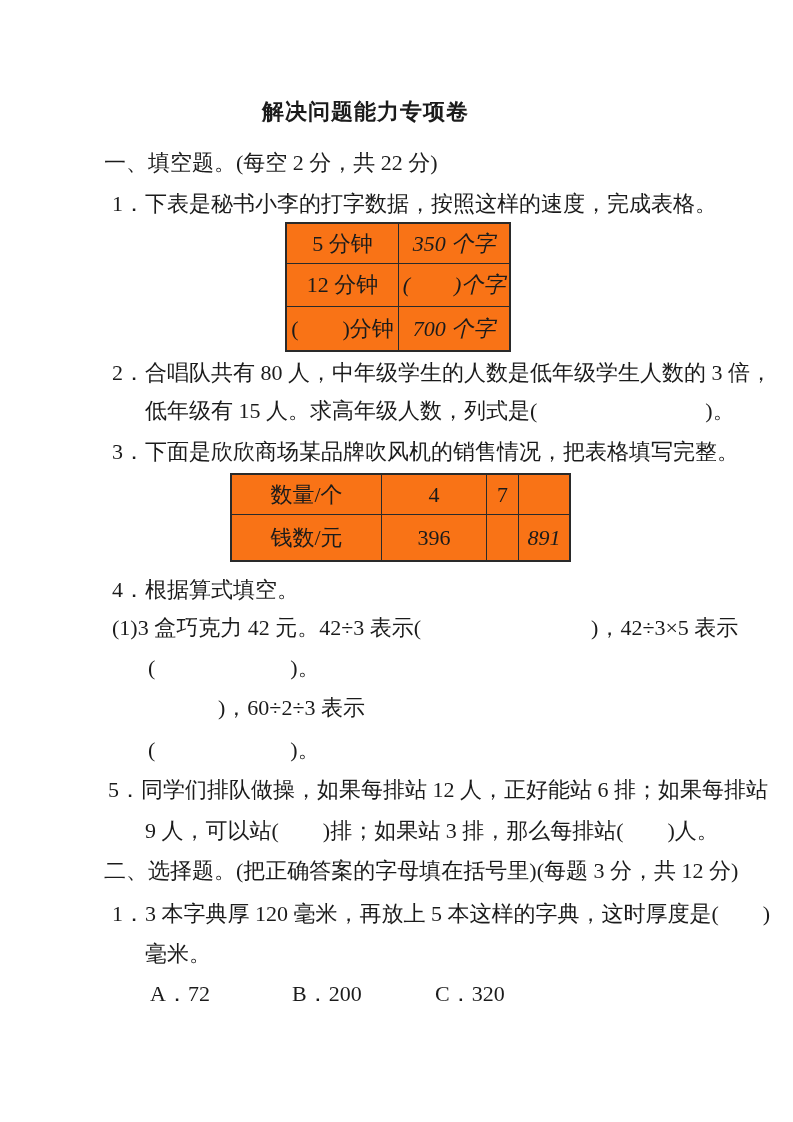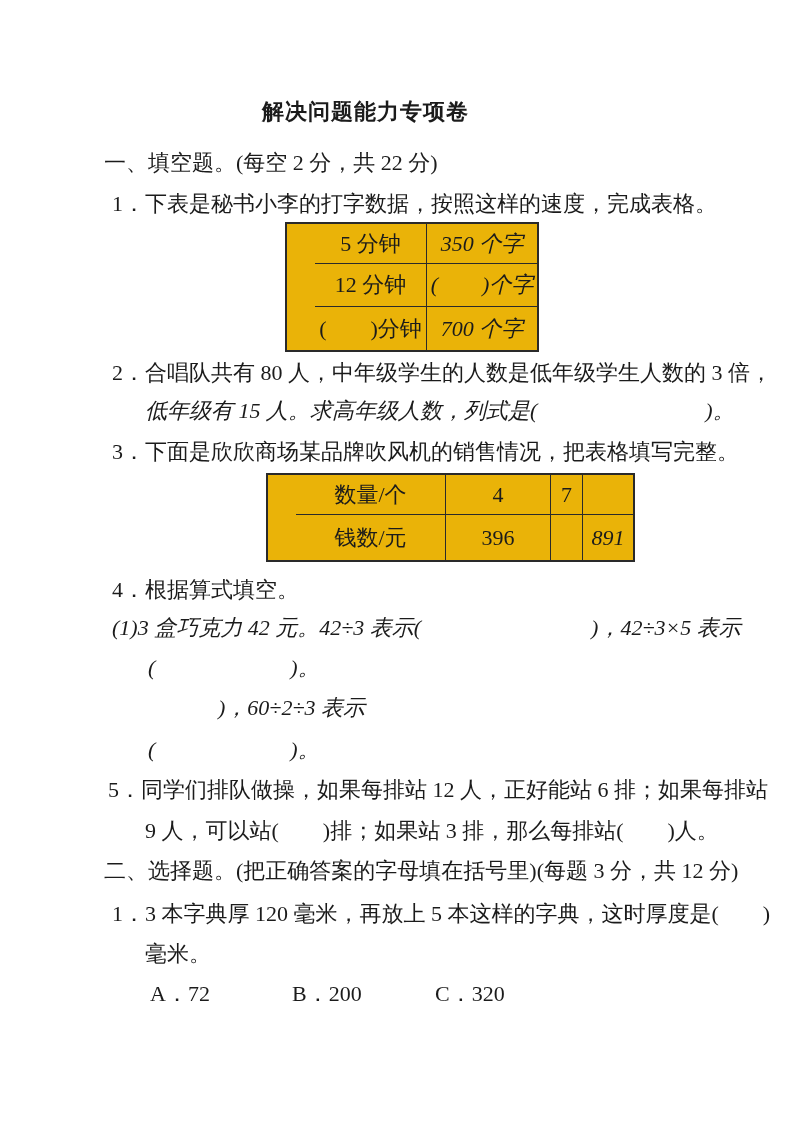--- a/index.html
+++ b/index.html
@@ -17,44 +17,42 @@
     line-height:30px;
     white-space:pre;
   }
   .title{
     left:0;top:97px;width:731px;
     text-align:center;
     font-size:22px;
     font-weight:bold;
     letter-spacing:1px;
   }
-  .flexline{display:flex;font-style:italic;}
+  .flexline{display:flex;}
   .gap{display:inline-block;}
   .gap-q2{width:168px;}
   .gap-q4a{width:118px;}
   .gap-q4b{width:135px;}
   .gap-q4c{width:106px;}
   
   .grid-table{
     position:absolute;
     display:grid;
     border:2px solid #2a2a2a;
-    background:#eab308;
-    padding-left:28px;
+    background:#f97316;
   }
   .t1{
     left:285px;top:222px;
     grid-template-columns:112px 110px;
     grid-template-rows:40px 43px 43px;
   }
   .t2{
     left:230px;top:473px;
     grid-template-columns:150px 105px 32px 50px;
     grid-template-rows:40px 45px;
-    margin-left:36px;
   }
   .cell{
     border-right:1.5px solid #2a2a2a;
     border-bottom:1.5px solid #2a2a2a;
     display:flex;align-items:center;justify-content:center;
     font-size:22px;white-space:pre;
   }
   .cell.last-col{border-right:none;font-style:italic;}
   .cell.last-row{border-bottom:none;}
   .opt{position:absolute;top:0;font-size:22px;line-height:30px;white-space:pre;}

